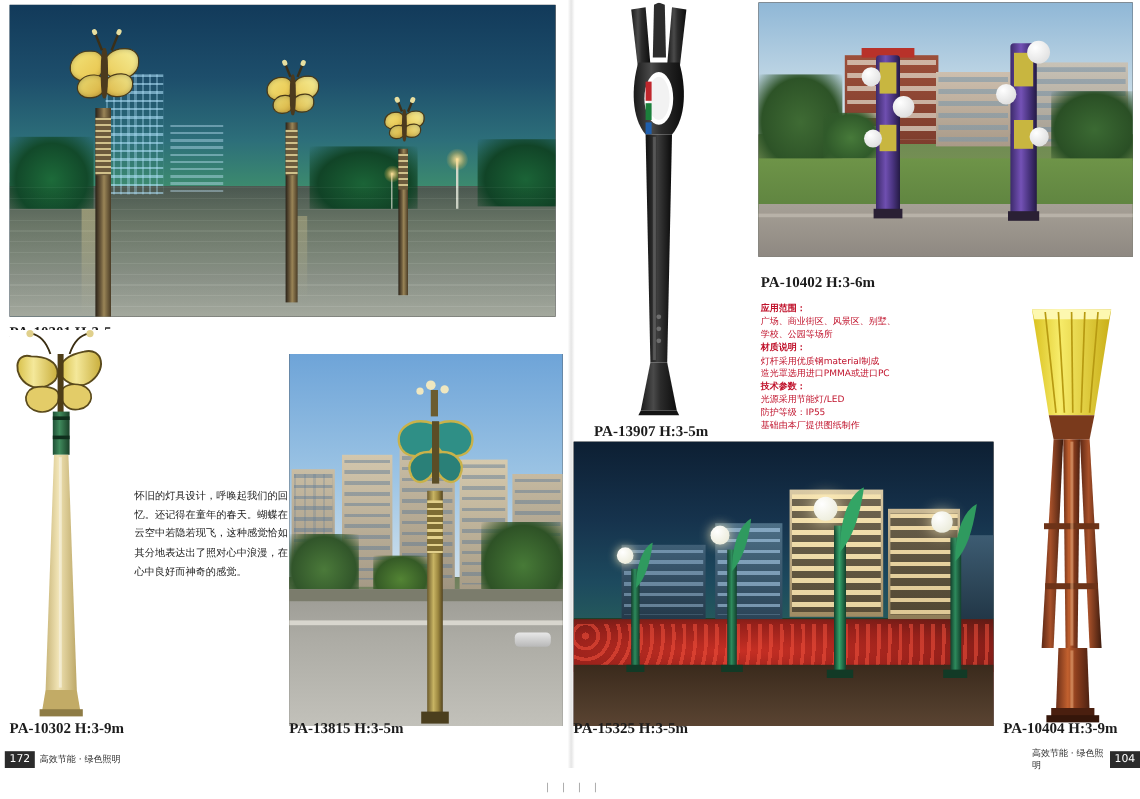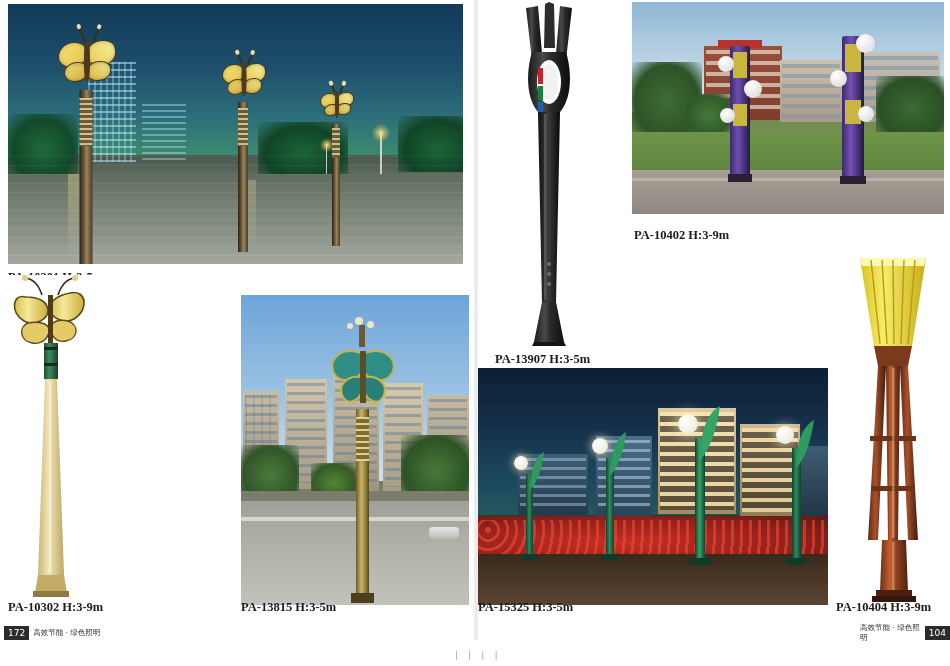--- a/index.html
+++ b/index.html
@@ -318,22 +318,34 @@
     <div style="position:absolute;left:198px;top:34px;width:44px;height:152px;">
       <div style="position:absolute;left:12px;top:0;width:22px;height:142px;background:linear-gradient(to right,#3c2a6b,#7452b6 40%,#4a3480 70%,#241a44);border-radius:3px 3px 0 0;"></div>
       <div style="position:absolute;left:15px;top:8px;width:16px;height:28px;background:#c8b640;"></div>
       <div style="position:absolute;left:15px;top:64px;width:16px;height:24px;background:#c8b640;"></div>
       <div style="position:absolute;left:26px;top:-2px;width:19px;height:19px;border-radius:50%;background:radial-gradient(circle at 35% 30%,#ffffff,#d8d8d8);"></div>
       <div style="position:absolute;left:0px;top:34px;width:17px;height:17px;border-radius:50%;background:radial-gradient(circle at 35% 30%,#ffffff,#d4d4d4);"></div>
       <div style="position:absolute;left:28px;top:70px;width:16px;height:16px;border-radius:50%;background:radial-gradient(circle at 35% 30%,#ffffff,#d4d4d4);"></div>
       <div style="position:absolute;left:10px;top:140px;width:26px;height:8px;background:#2a2034;"></div>
     </div>
   </div>
-  <div class="caption" style="left:634px; top:228px;">PA-10402 H:3-9m</div>
-
+  <div class="caption" style="left:634px; top:228px;">PA-10402 H:3-6m</div>
+
+  <div class="spec-block">
+    <div class="head">应用范围：</div>
+    <div>广场、商业街区、风景区、别墅、</div>
+    <div>学校、公园等场所</div>
+    <div class="head">材质说明：</div>
+    <div>灯杆采用优质钢material制成</div>
+    <div>造光罩选用进口PMMA或进口PC</div>
+    <div class="head">技术参数：</div>
+    <div>光源采用节能灯/LED</div>
+    <div>防护等级：IP55</div>
+    <div>基础由本厂提供图纸制作</div>
+  </div>
 
   <div class="photo" id="photo-10302">
     <svg width="120" height="330" viewBox="0 0 120 330">
       <defs>
         <linearGradient id="yel" x1="0" y1="0" x2="1" y2="0">
           <stop offset="0%" stop-color="#d8c14a"></stop>
           <stop offset="40%" stop-color="#f4e89a"></stop>
           <stop offset="100%" stop-color="#c9ae3c"></stop>
         </linearGradient>
         <linearGradient id="grn" x1="0" y1="0" x2="1" y2="0">
@@ -365,20 +377,21 @@
       <rect x="36" y="88" width="14" height="3" fill="#0f2e1c"></rect>
 
       <path d="M37 104 L49 104 L56 300 L30 300 Z" fill="url(#cream)"></path>
       <path d="M30 300 L56 300 L59 318 L27 318 Z" fill="#c2ab66"></path>
       <rect x="25" y="316" width="36" height="6" fill="#8e7c45"></rect>
       <rect x="41" y="106" width="2.5" height="192" fill="rgba(255,255,255,0.45)"></rect>
     </svg>
   </div>
   <div class="caption" style="left:8px; top:600px;">PA-10302 H:3-9m</div>
 
+  <div class="poem">怀旧的灯具设计，呼唤起我们的回忆。还记得在童年的春天。蝴蝶在云空中若隐若现飞，这种感觉恰如其分地表达出了照对心中浪漫，在心中良好而神奇的感觉。</div>
 
   <div class="photo" id="photo-10303">
     <div class="sky"></div>
     <div class="ground"></div>
 
     <div style="position:absolute;left:2px;top:96px;width:36px;height:96px;background:linear-gradient(to bottom,#c9bda4,#9c9280);"></div>
     <div style="position:absolute;left:44px;top:84px;width:42px;height:110px;background:linear-gradient(to bottom,#d3c7ad,#a59a86);"></div>
     <div style="position:absolute;left:92px;top:72px;width:46px;height:124px;background:linear-gradient(to bottom,#cdc1a8,#9f9480);"></div>
     <div style="position:absolute;left:142px;top:88px;width:40px;height:108px;background:linear-gradient(to bottom,#d6caae,#a79c86);"></div>
     <div style="position:absolute;left:186px;top:100px;width:42px;height:96px;background:linear-gradient(to bottom,#c6baa1,#98907e);"></div>

